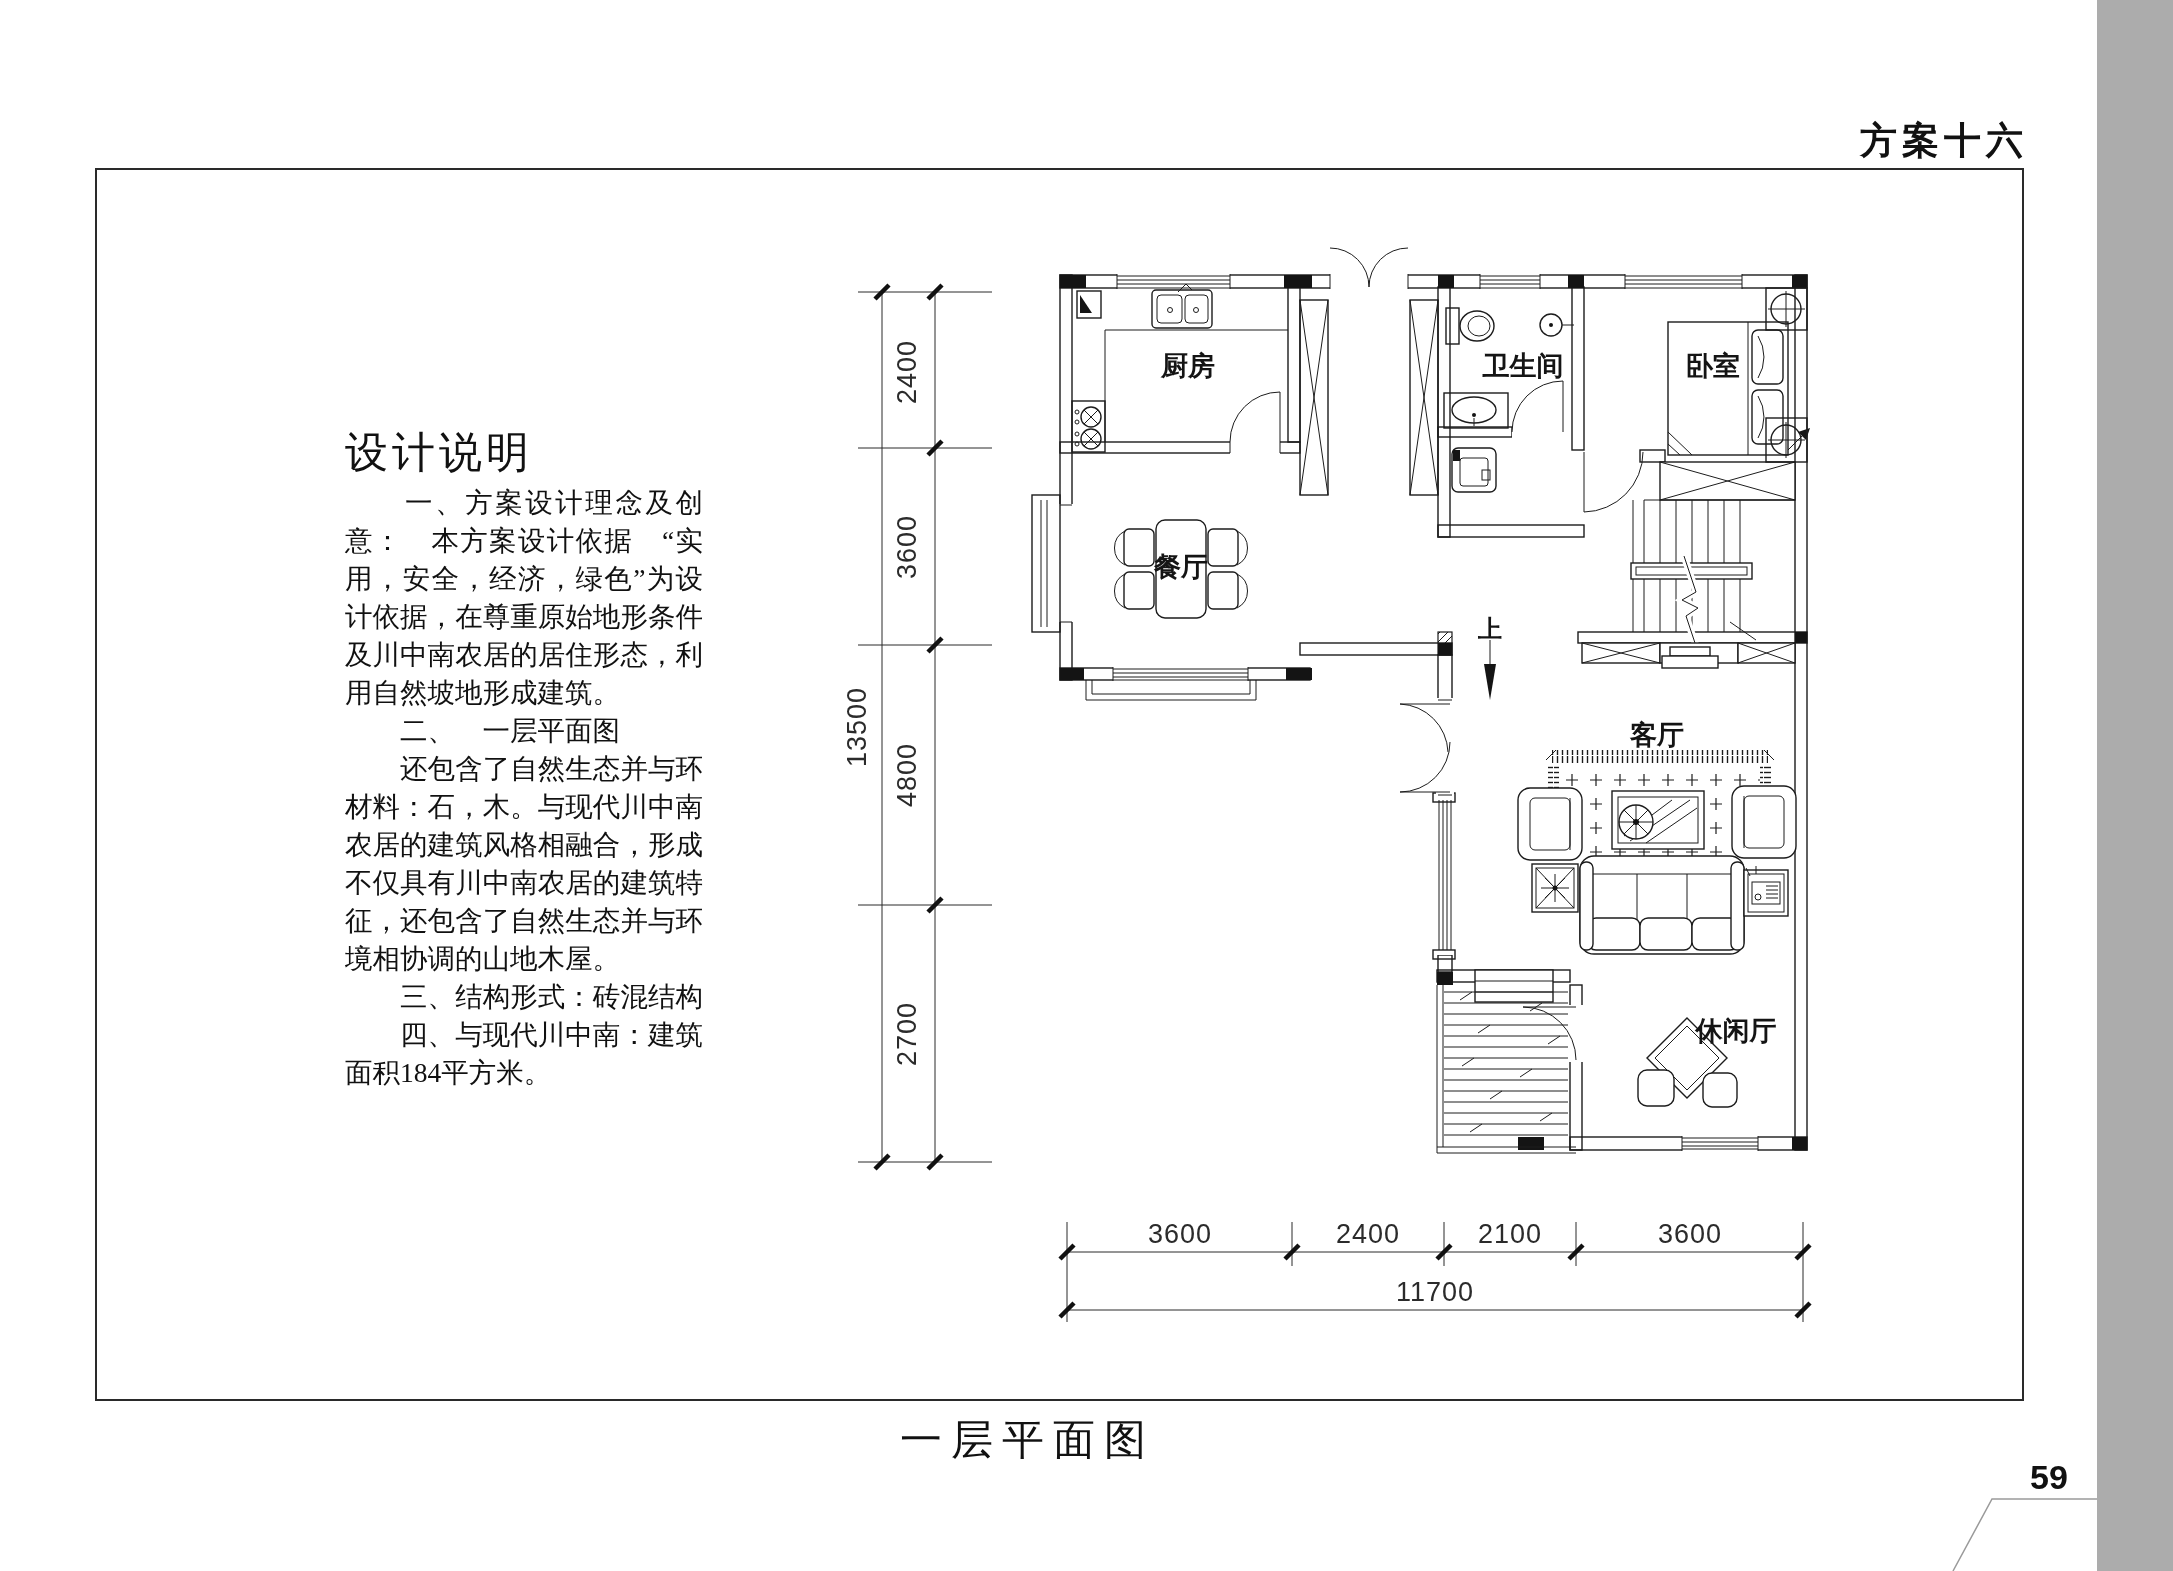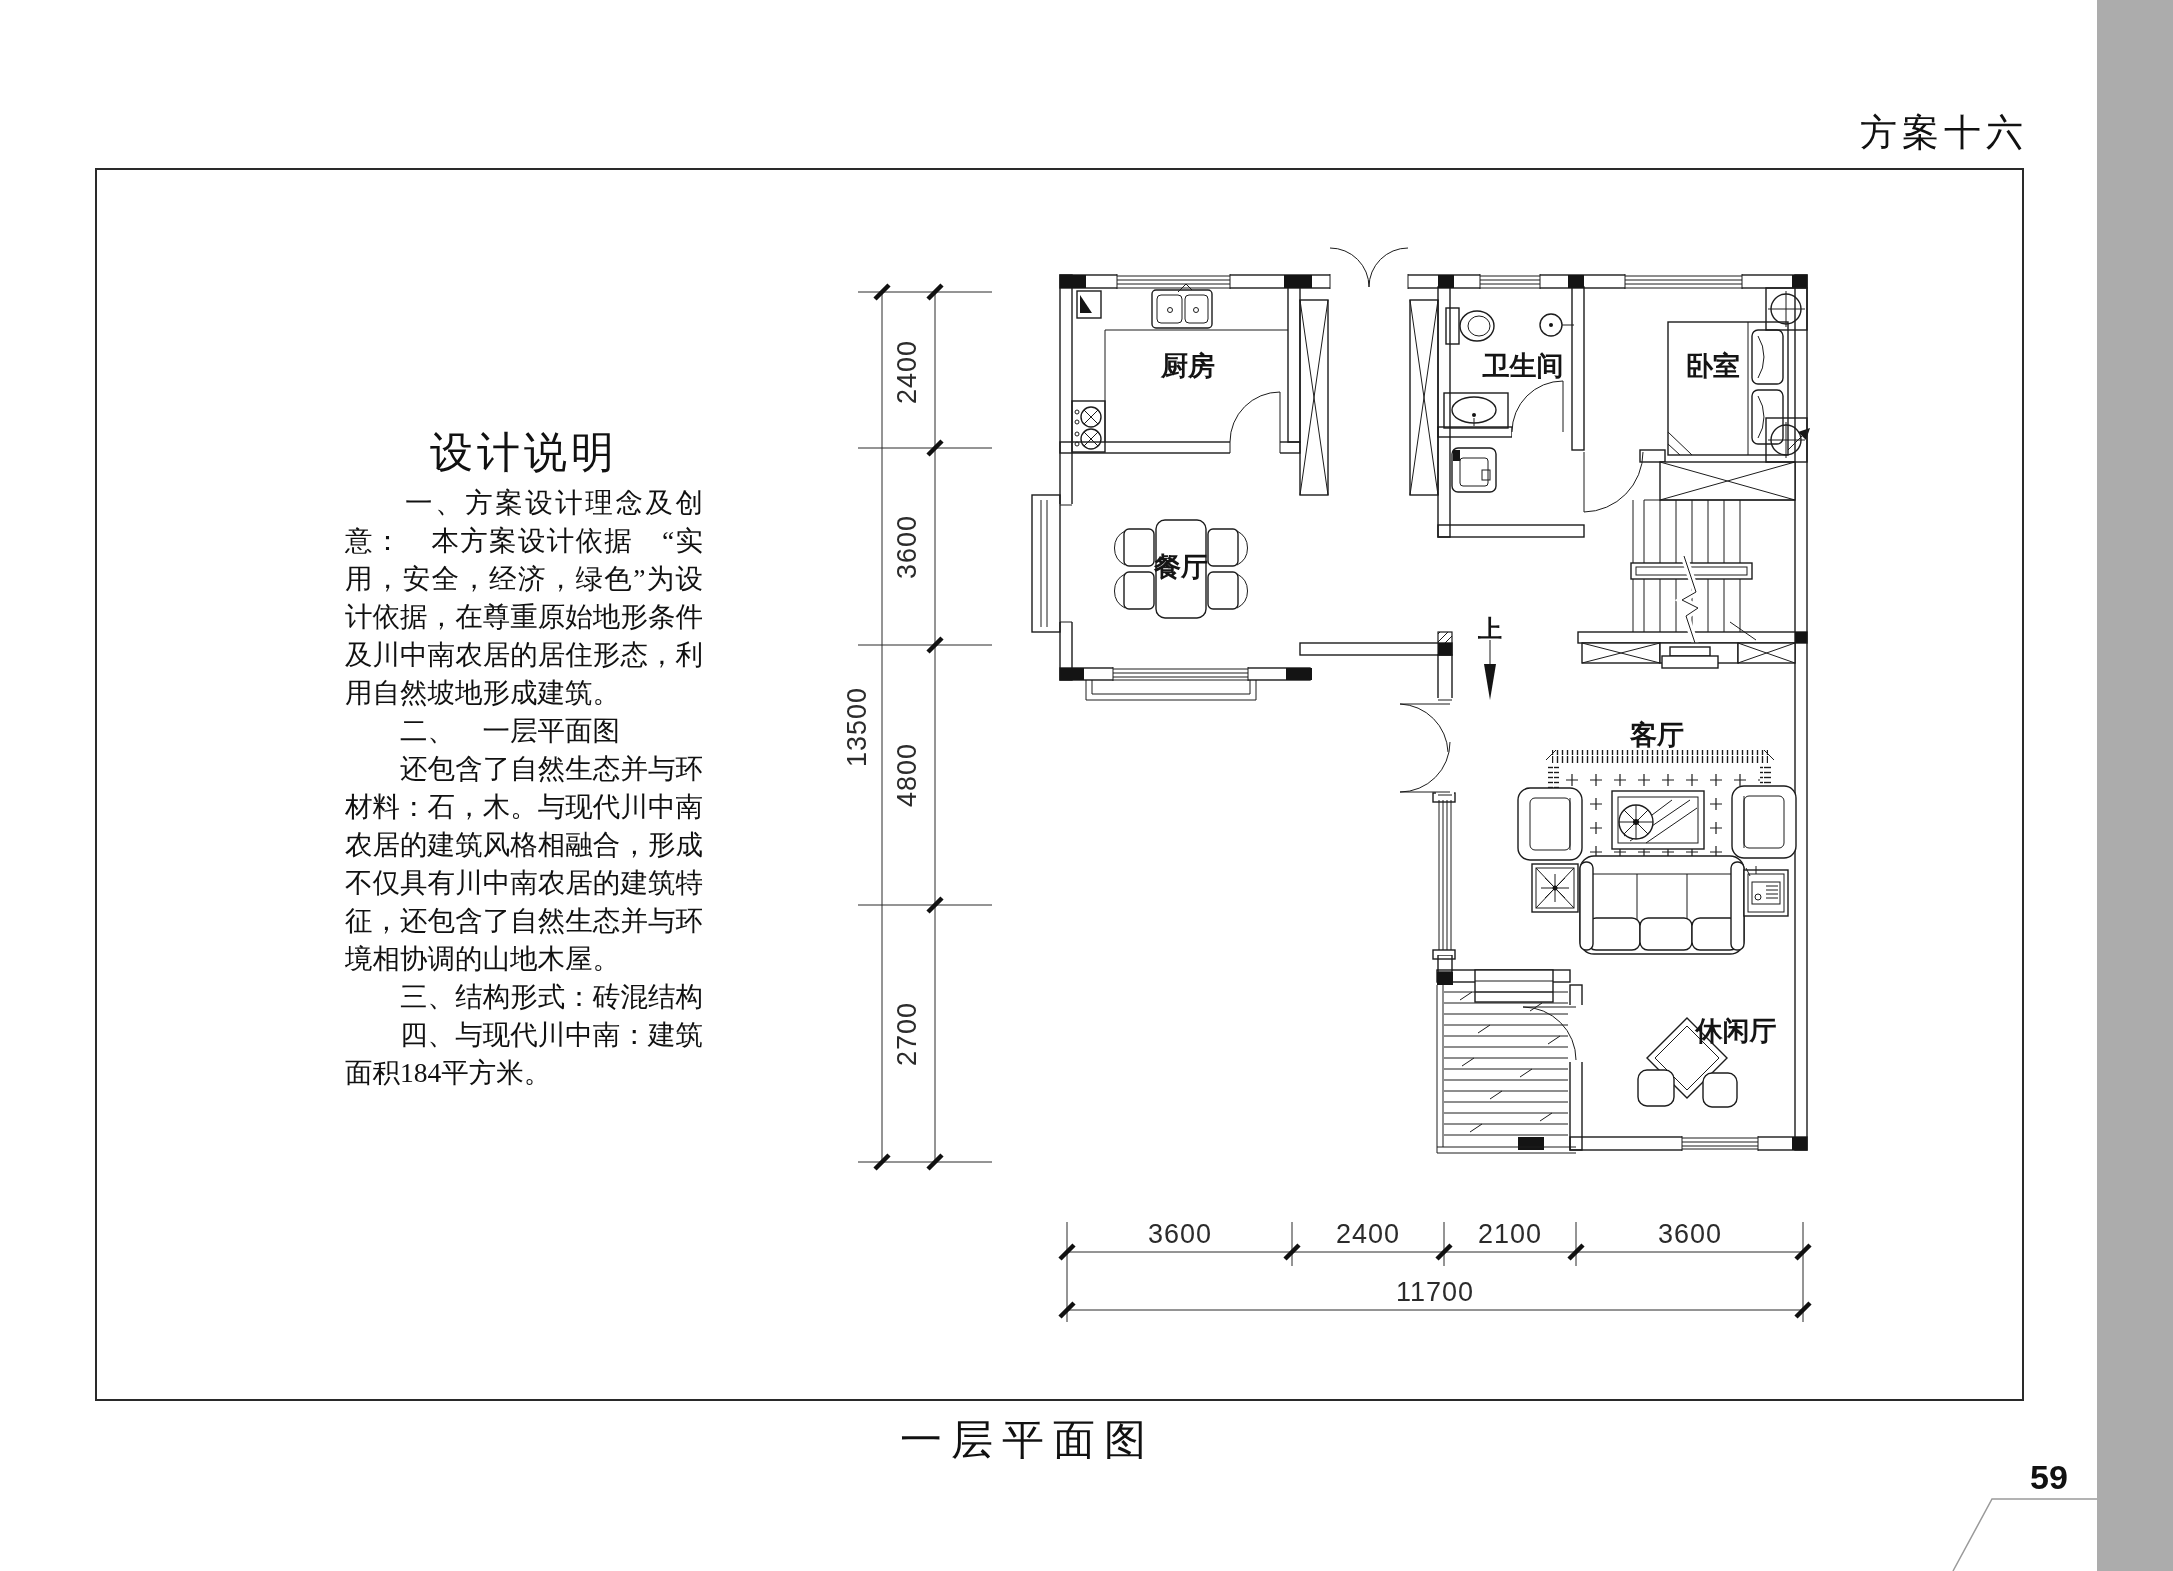--- a/index.html
+++ b/index.html
@@ -1,23 +1,23 @@
 <!DOCTYPE html>
 <html><head>
 <meta charset="utf-8">
 <style>
   html,body{margin:0;padding:0;background:#e8e8e8;}
   #page{position:relative;width:2173px;height:1571px;background:#ffffff;overflow:hidden;
         font-family:"Liberation Sans",sans-serif;color:#111;}
   #gray-strip{position:absolute;top:0;height:1571px;left:2097px;width:76px;}
-  #plan-title{position:absolute;top:108px;right:145px;font-size:37px;font-weight:normal;
+  #plan-title{position:absolute;top:116px;right:145px;font-size:37px;font-weight:bold;
        letter-spacing:5px;font-family:"Liberation Sans",sans-serif;}
   #border-box{position:absolute;left:95px;top:168px;width:1925px;height:1229px;
        border:2px solid #2a2a2a;}
-  #notes-title{position:absolute;left:345px;top:424px;width:358px;text-align:center;
+  #notes-title{position:absolute;left:345px;top:424px;width:358px;
        font-size:43px;letter-spacing:4px;font-weight:500;}
   #notes{position:absolute;left:345px;top:484px;width:358px;
        font-family:"Liberation Serif",serif;font-size:27.5px;}
   .ln{height:38px;line-height:38px;white-space:nowrap;text-align:justify;text-align-last:justify;}
   .ln.nat{text-align-last:left;}
   #caption{position:absolute;left:900px;top:1412px;width:360px;text-align:left;
        font-size:42px;letter-spacing:9px;font-weight:500;}
   #page-num{position:absolute;left:2030px;top:1458px;font-size:34px;font-weight:bold;text-align:center;}
   svg{position:absolute;left:0;top:0;}
   svg .s{stroke:#1c1c1c;stroke-width:1.4;fill:none;}

